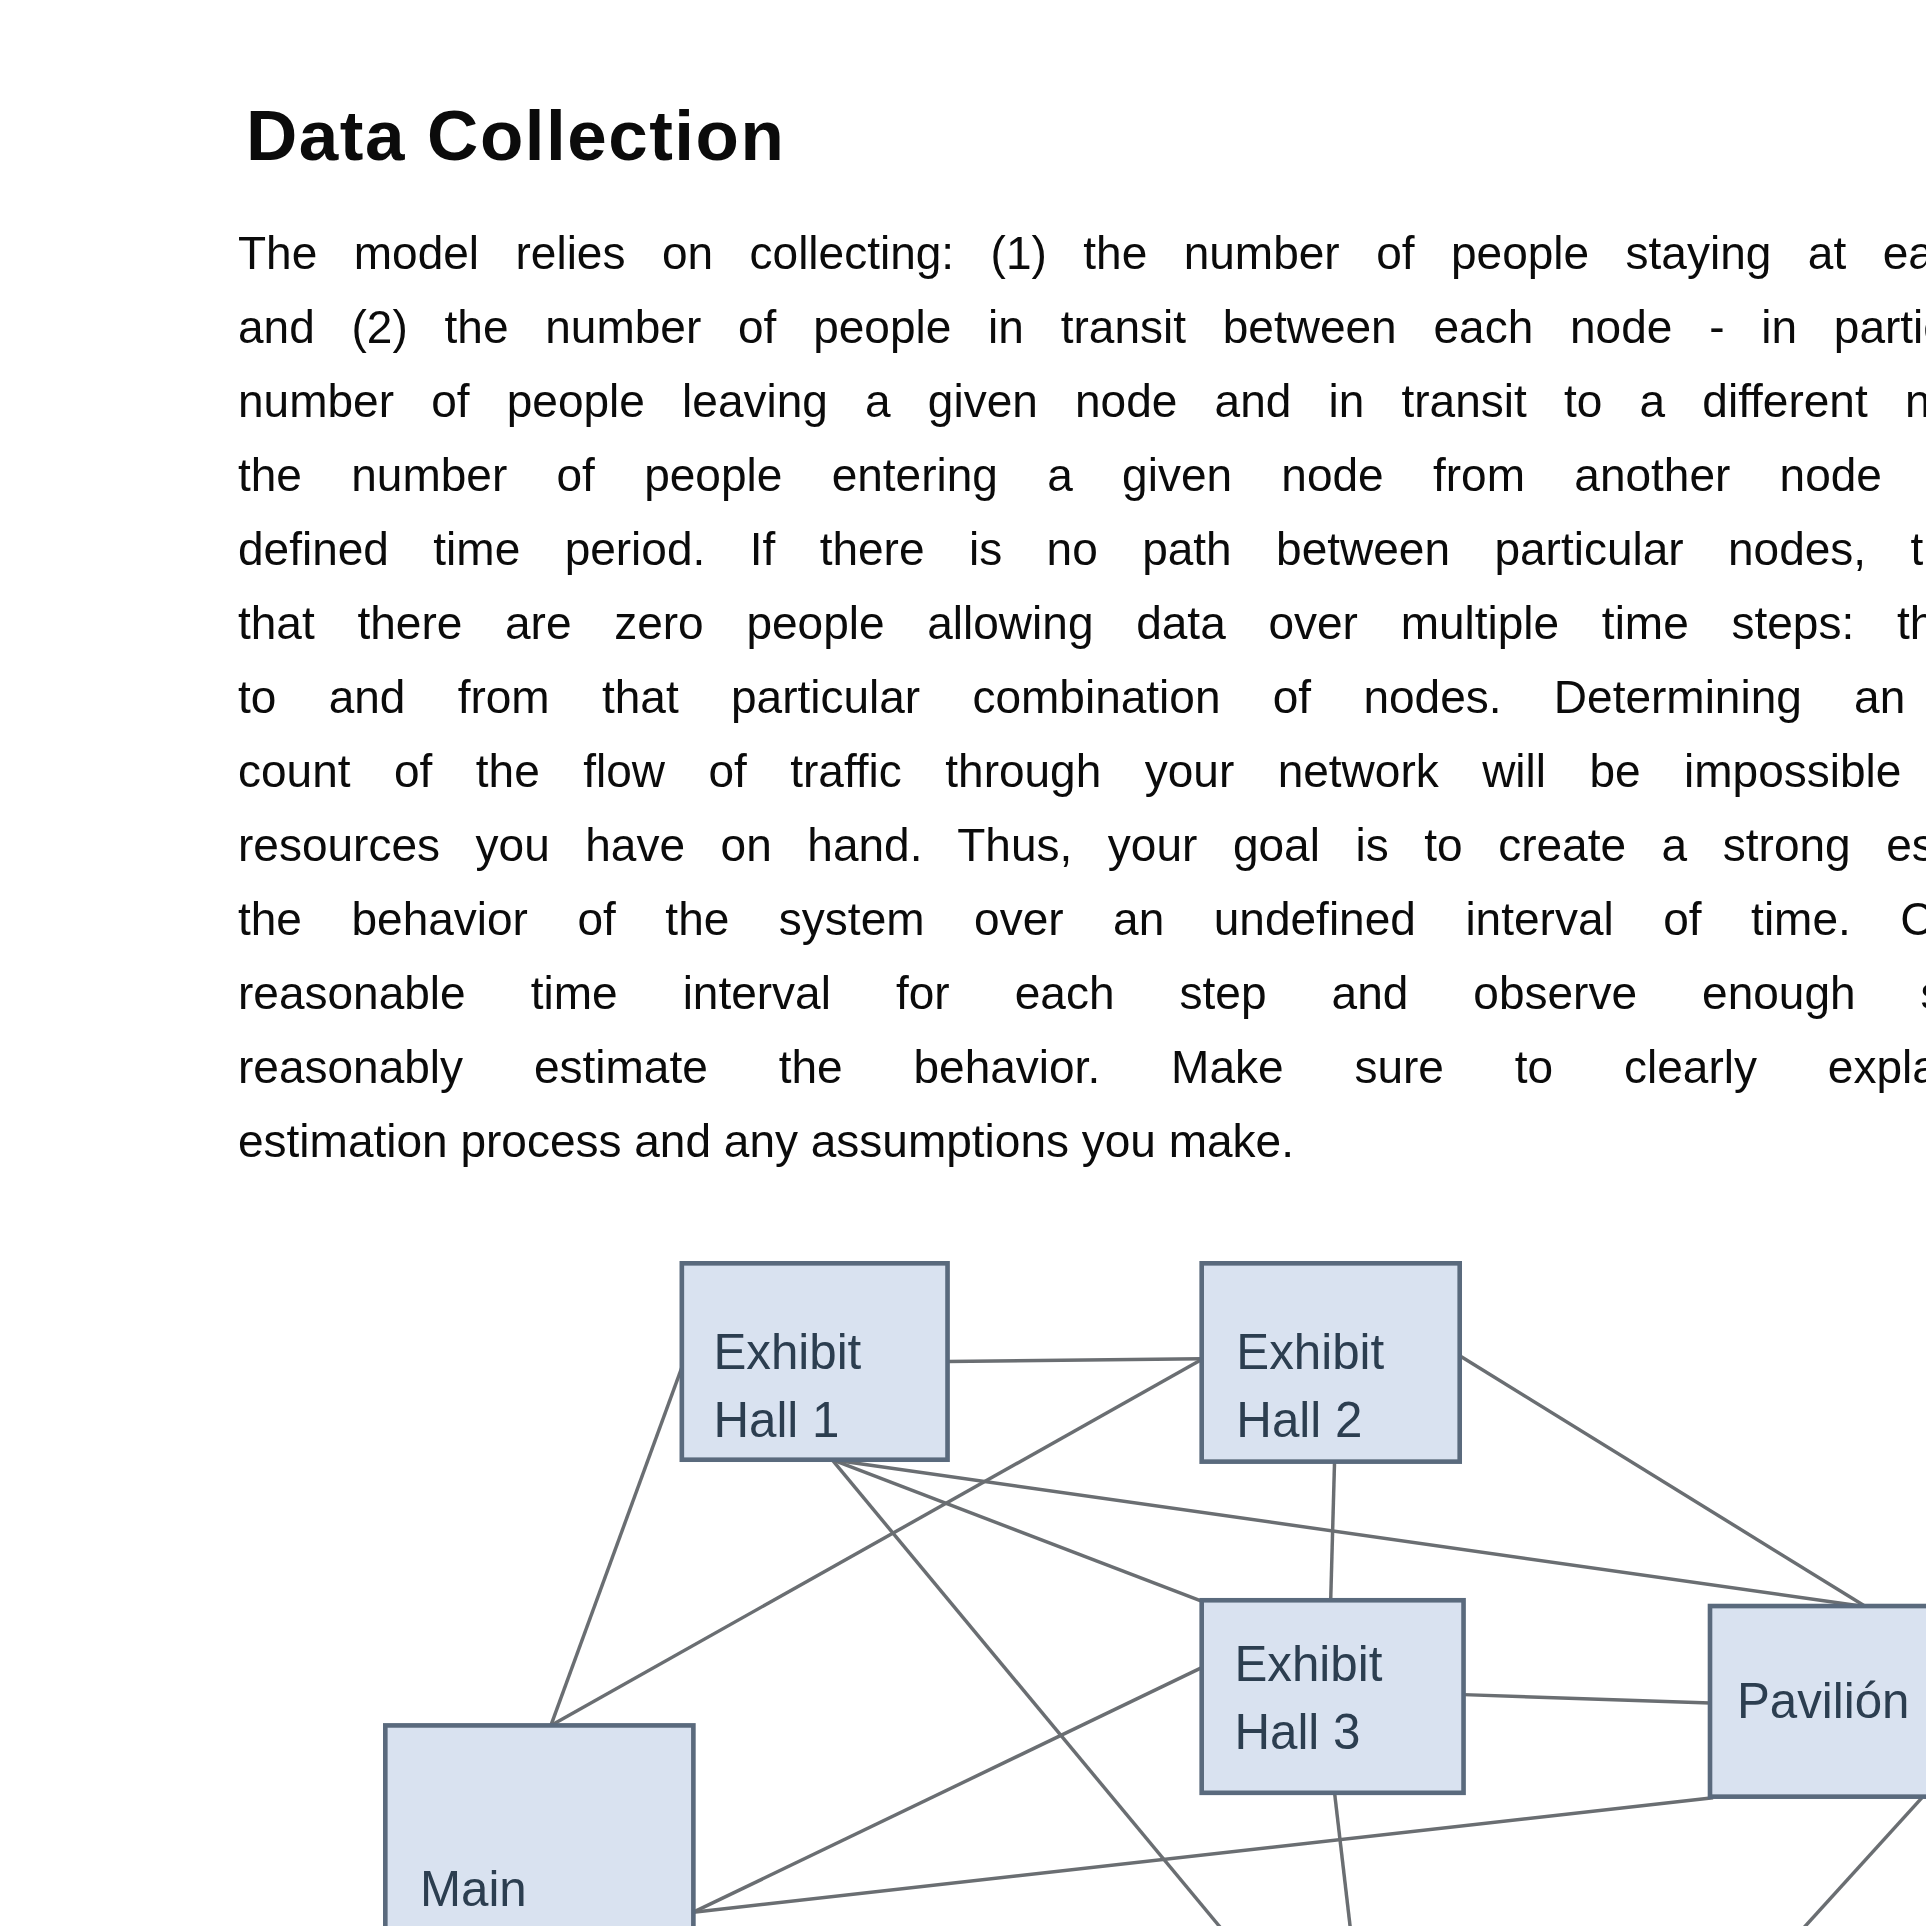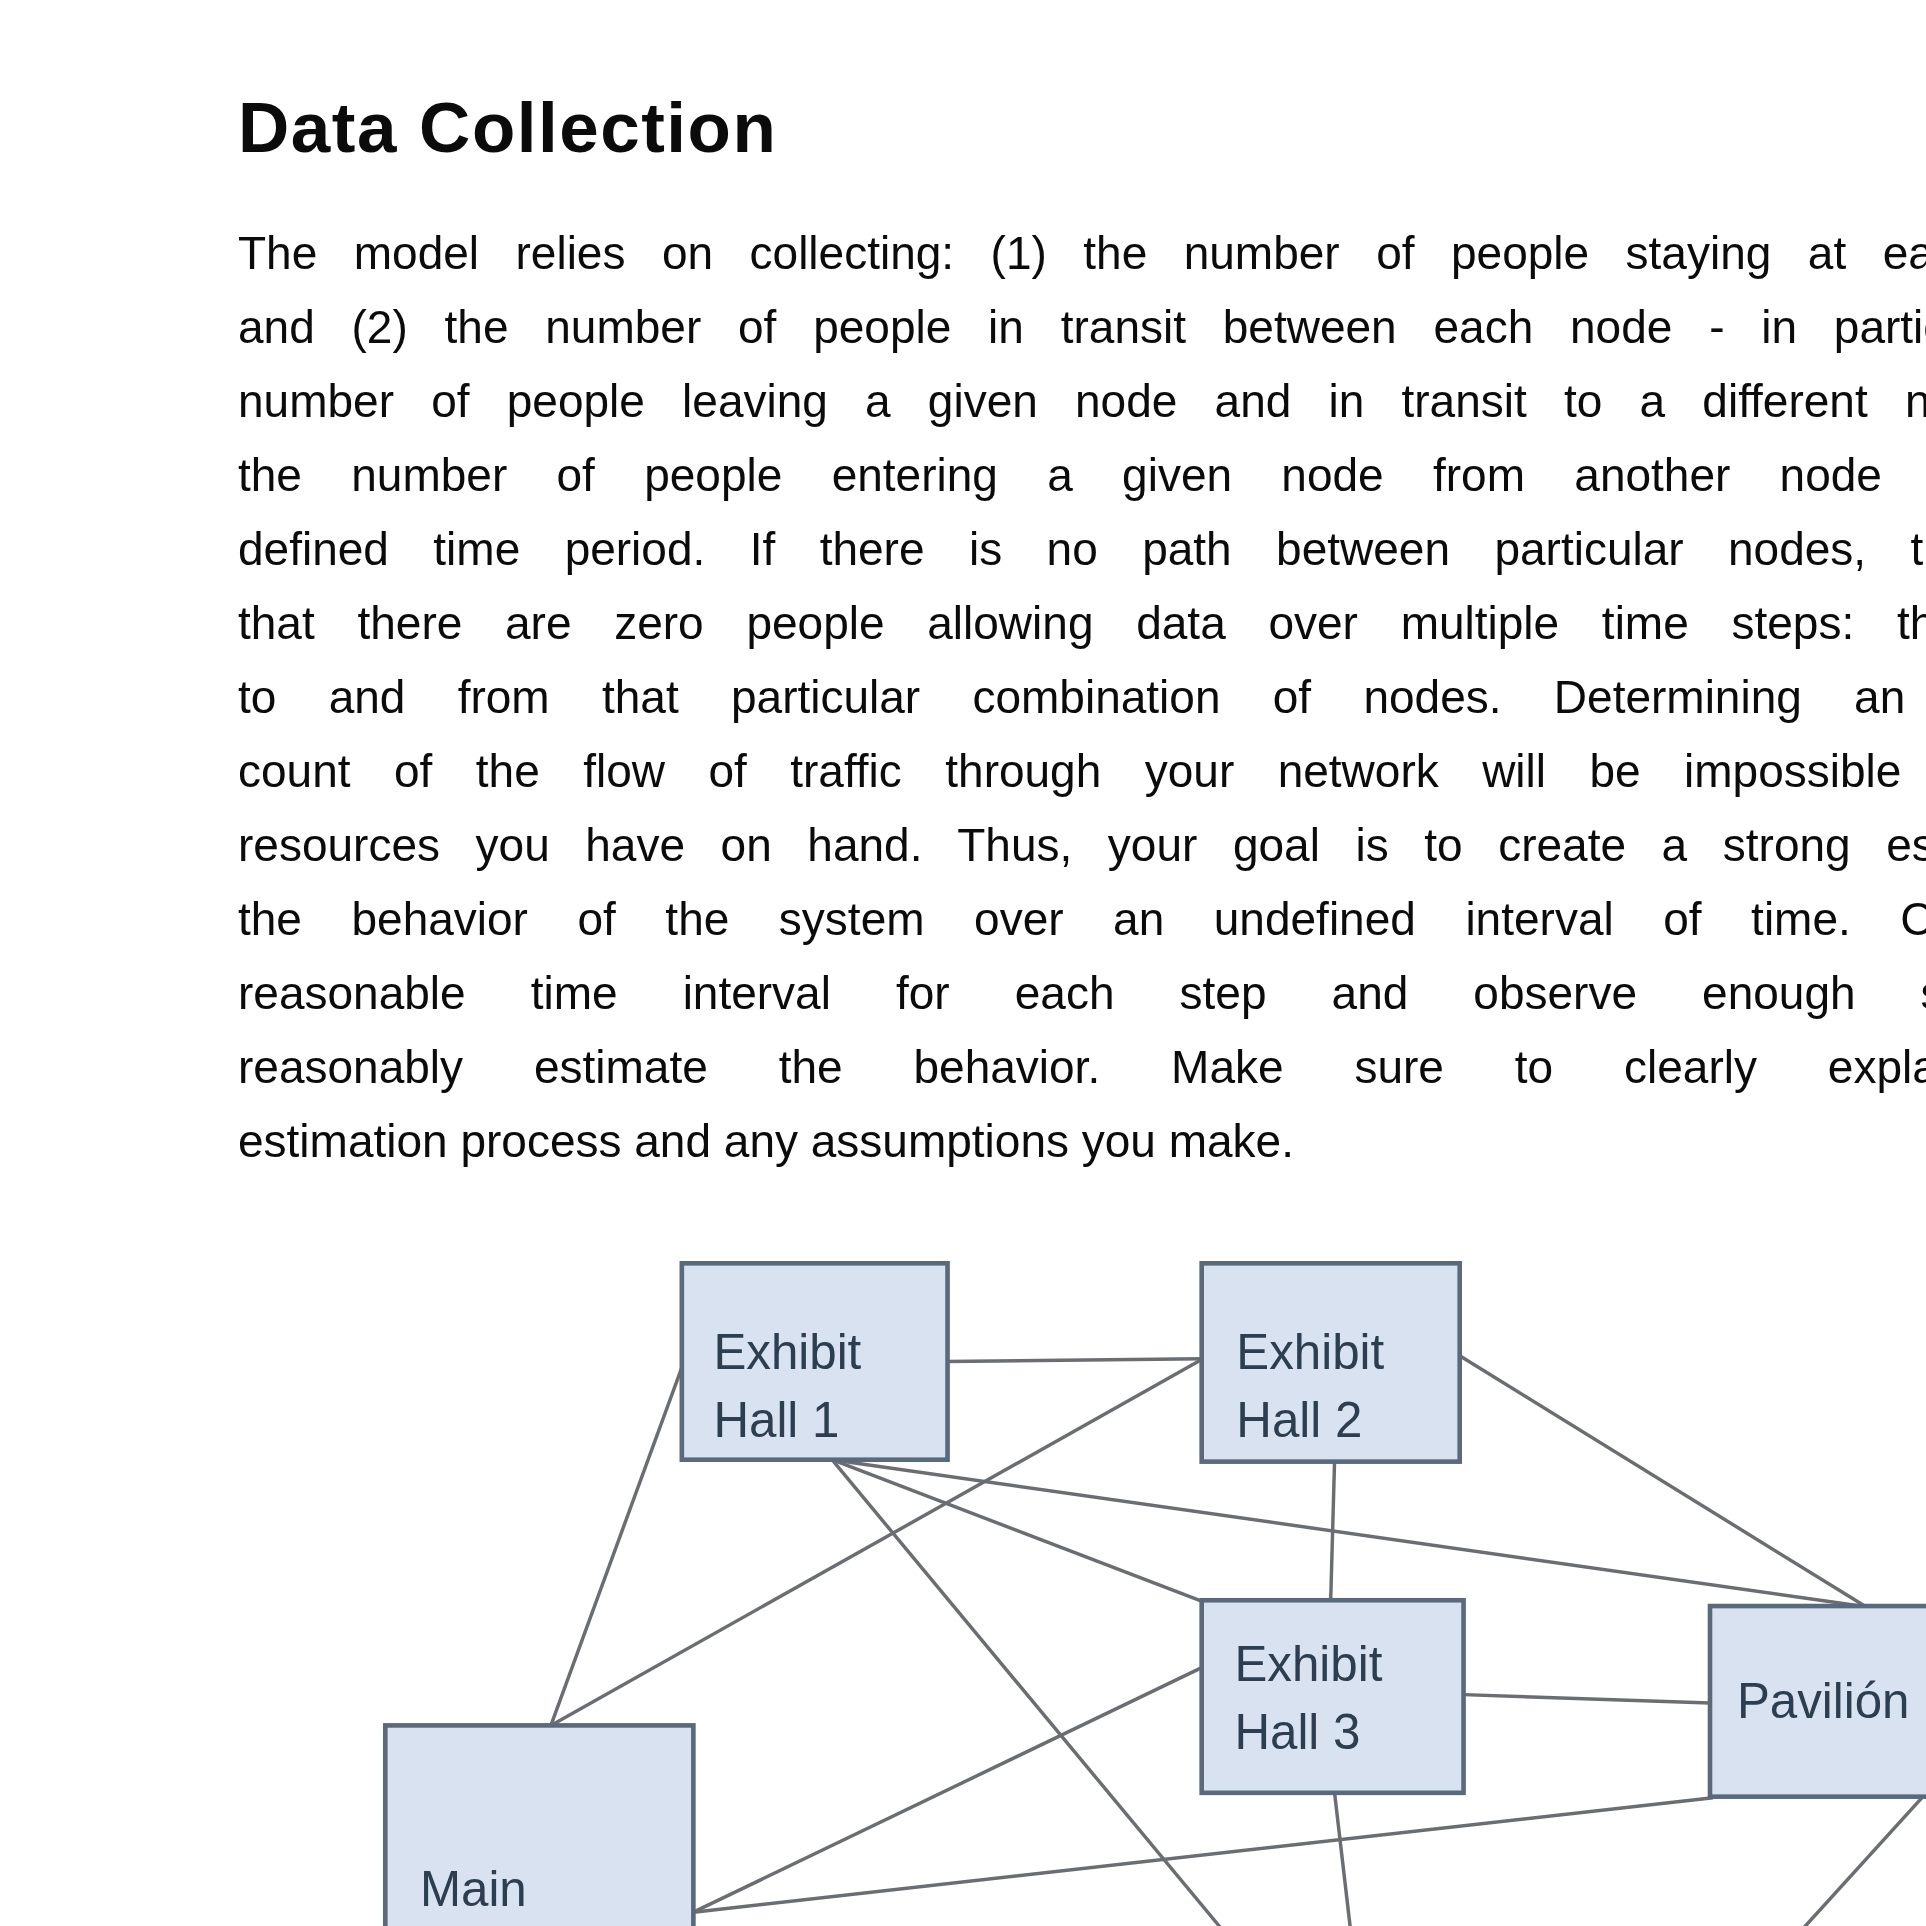--- a/index.html
+++ b/index.html
@@ -14,21 +14,21 @@
   .page {
     position: relative;
     width: 2279px;
     height: 2550px;
     background: #ffffff;
   }
   h1.heading {
     position: absolute;
     left: 238px;
     top: 87px;
-    margin: 0;
+    margin: 8px;
     font-size: 71px;
     font-weight: bold;
     letter-spacing: 1.5px;
     color: #0b0b0b;
     white-space: nowrap;
   }
   .para {
     position: absolute;
     left: 238px;
     top: 216px;

